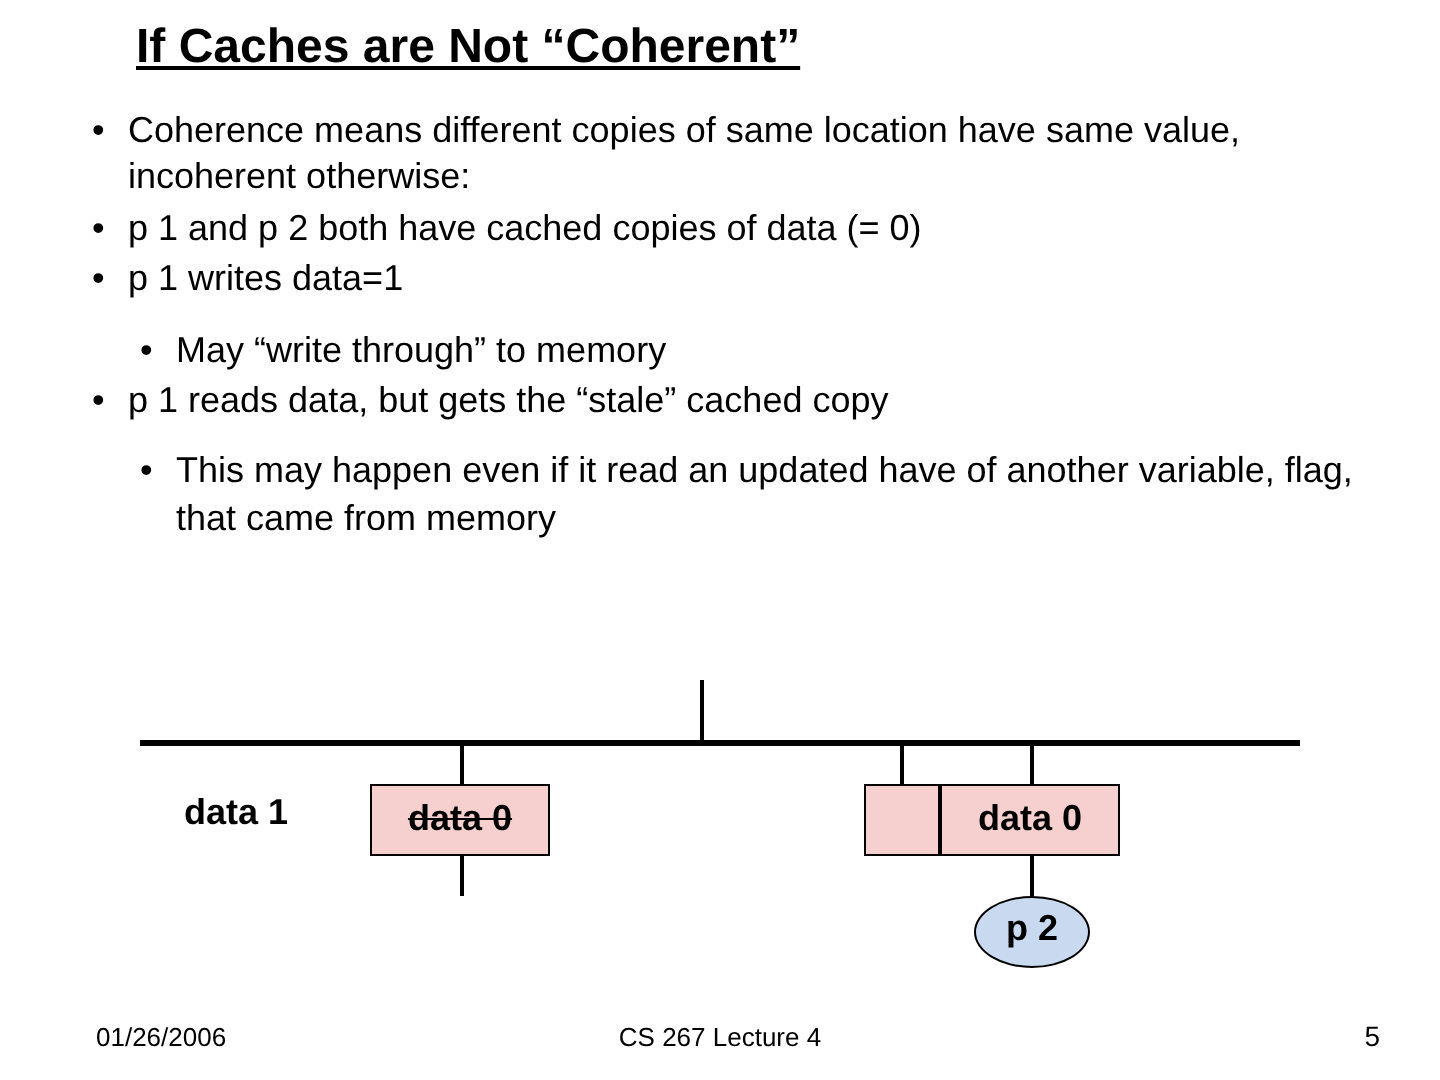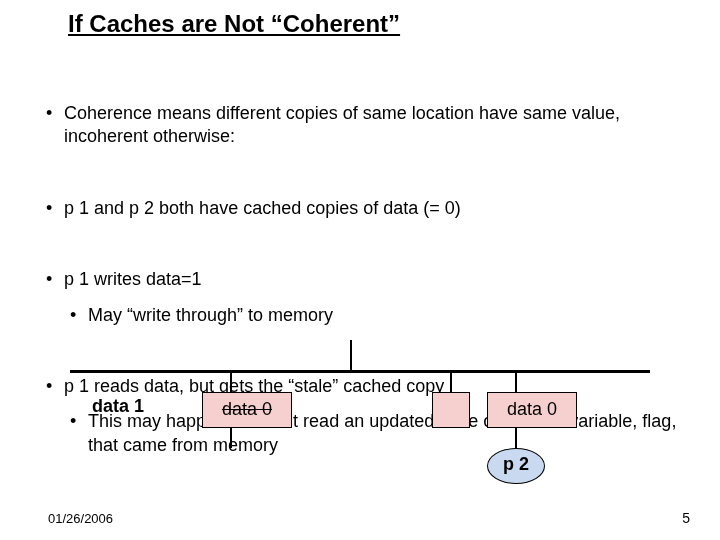--- a/index.html
+++ b/index.html
@@ -36,21 +36,20 @@
   }
   .bullets ul {
     list-style: none;
     padding: 0;
     margin: 0;
   }
   .bullets li.l1 {
     position: relative;
     padding-left: 24px;
     margin-bottom: 2px;
-    margin-top: 48px;
   }
   .bullets li.l1::before {
     content: "•";
     position: absolute;
     left: 6px;
     top: 0;
   }
   .bullets li.l2 {
     position: relative;
     padding-left: 48px;
@@ -103,24 +102,23 @@
     border-left: 2px solid #000;
   }
   .cache-box {
     position: absolute;
     width: 90px;
     height: 36px;
     border: 1.5px solid #000;
     background: #f6cfcf;
     box-sizing: border-box;
     text-align: center;
-    font-weight: normal;
+    font-weight: bold;
     font-size: 18px;
     line-height: 32px;
-    margin-left: 17px;
   }
   .cache-left { left: 125px; top: 92px; }
   .cache-right { left: 410px; top: 92px; }
   .cache-right-extra {
     position: absolute;
     left: 372px;
     top: 92px;
     width: 38px;
     height: 36px;
     border: 1.5px solid #000;
@@ -230,15 +228,16 @@
       <span>data  0</span>
     </div>
 
     <div class="proc-stem-left"></div>
     <div class="proc-stem-right"></div>
 
     <div class="proc proc-right">p 2</div>
   </div>
 
   <div class="footer-date">01/26/2006</div>
+  <div class="footer-center">CS 267 Lecture 4</div>
   <div class="footer-num">5</div>
 
 </div>
 
 </body></html>

